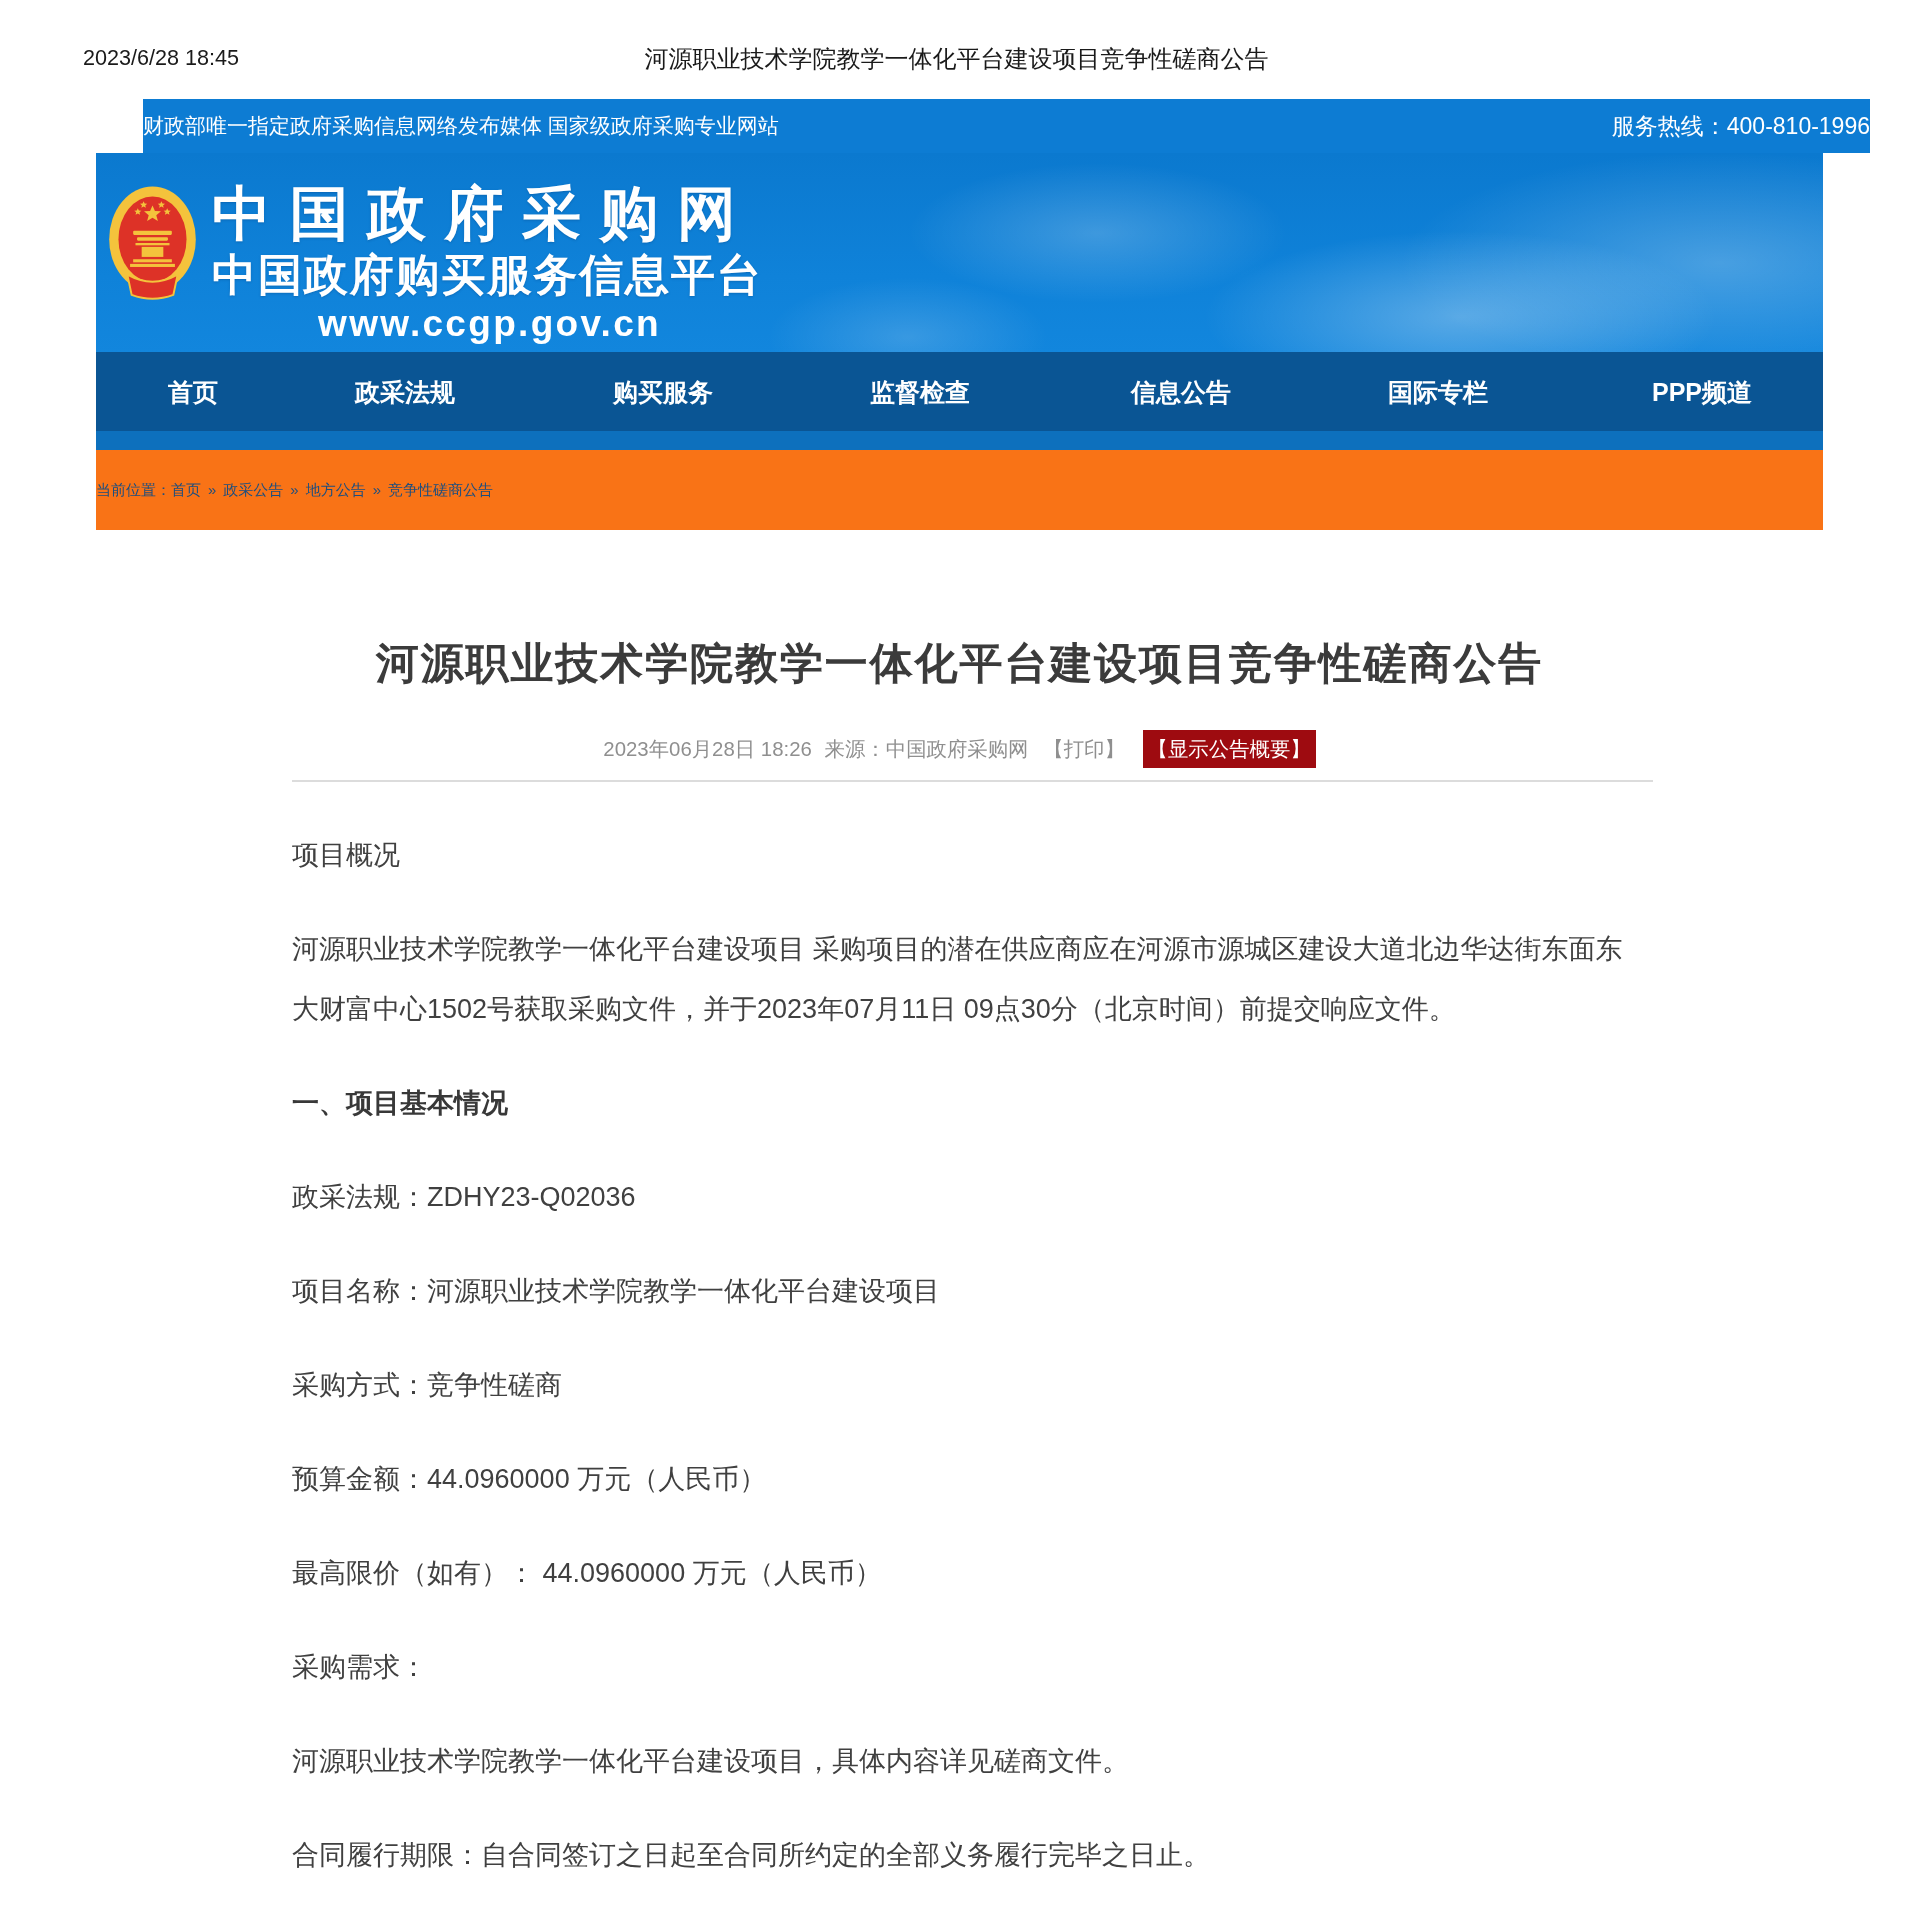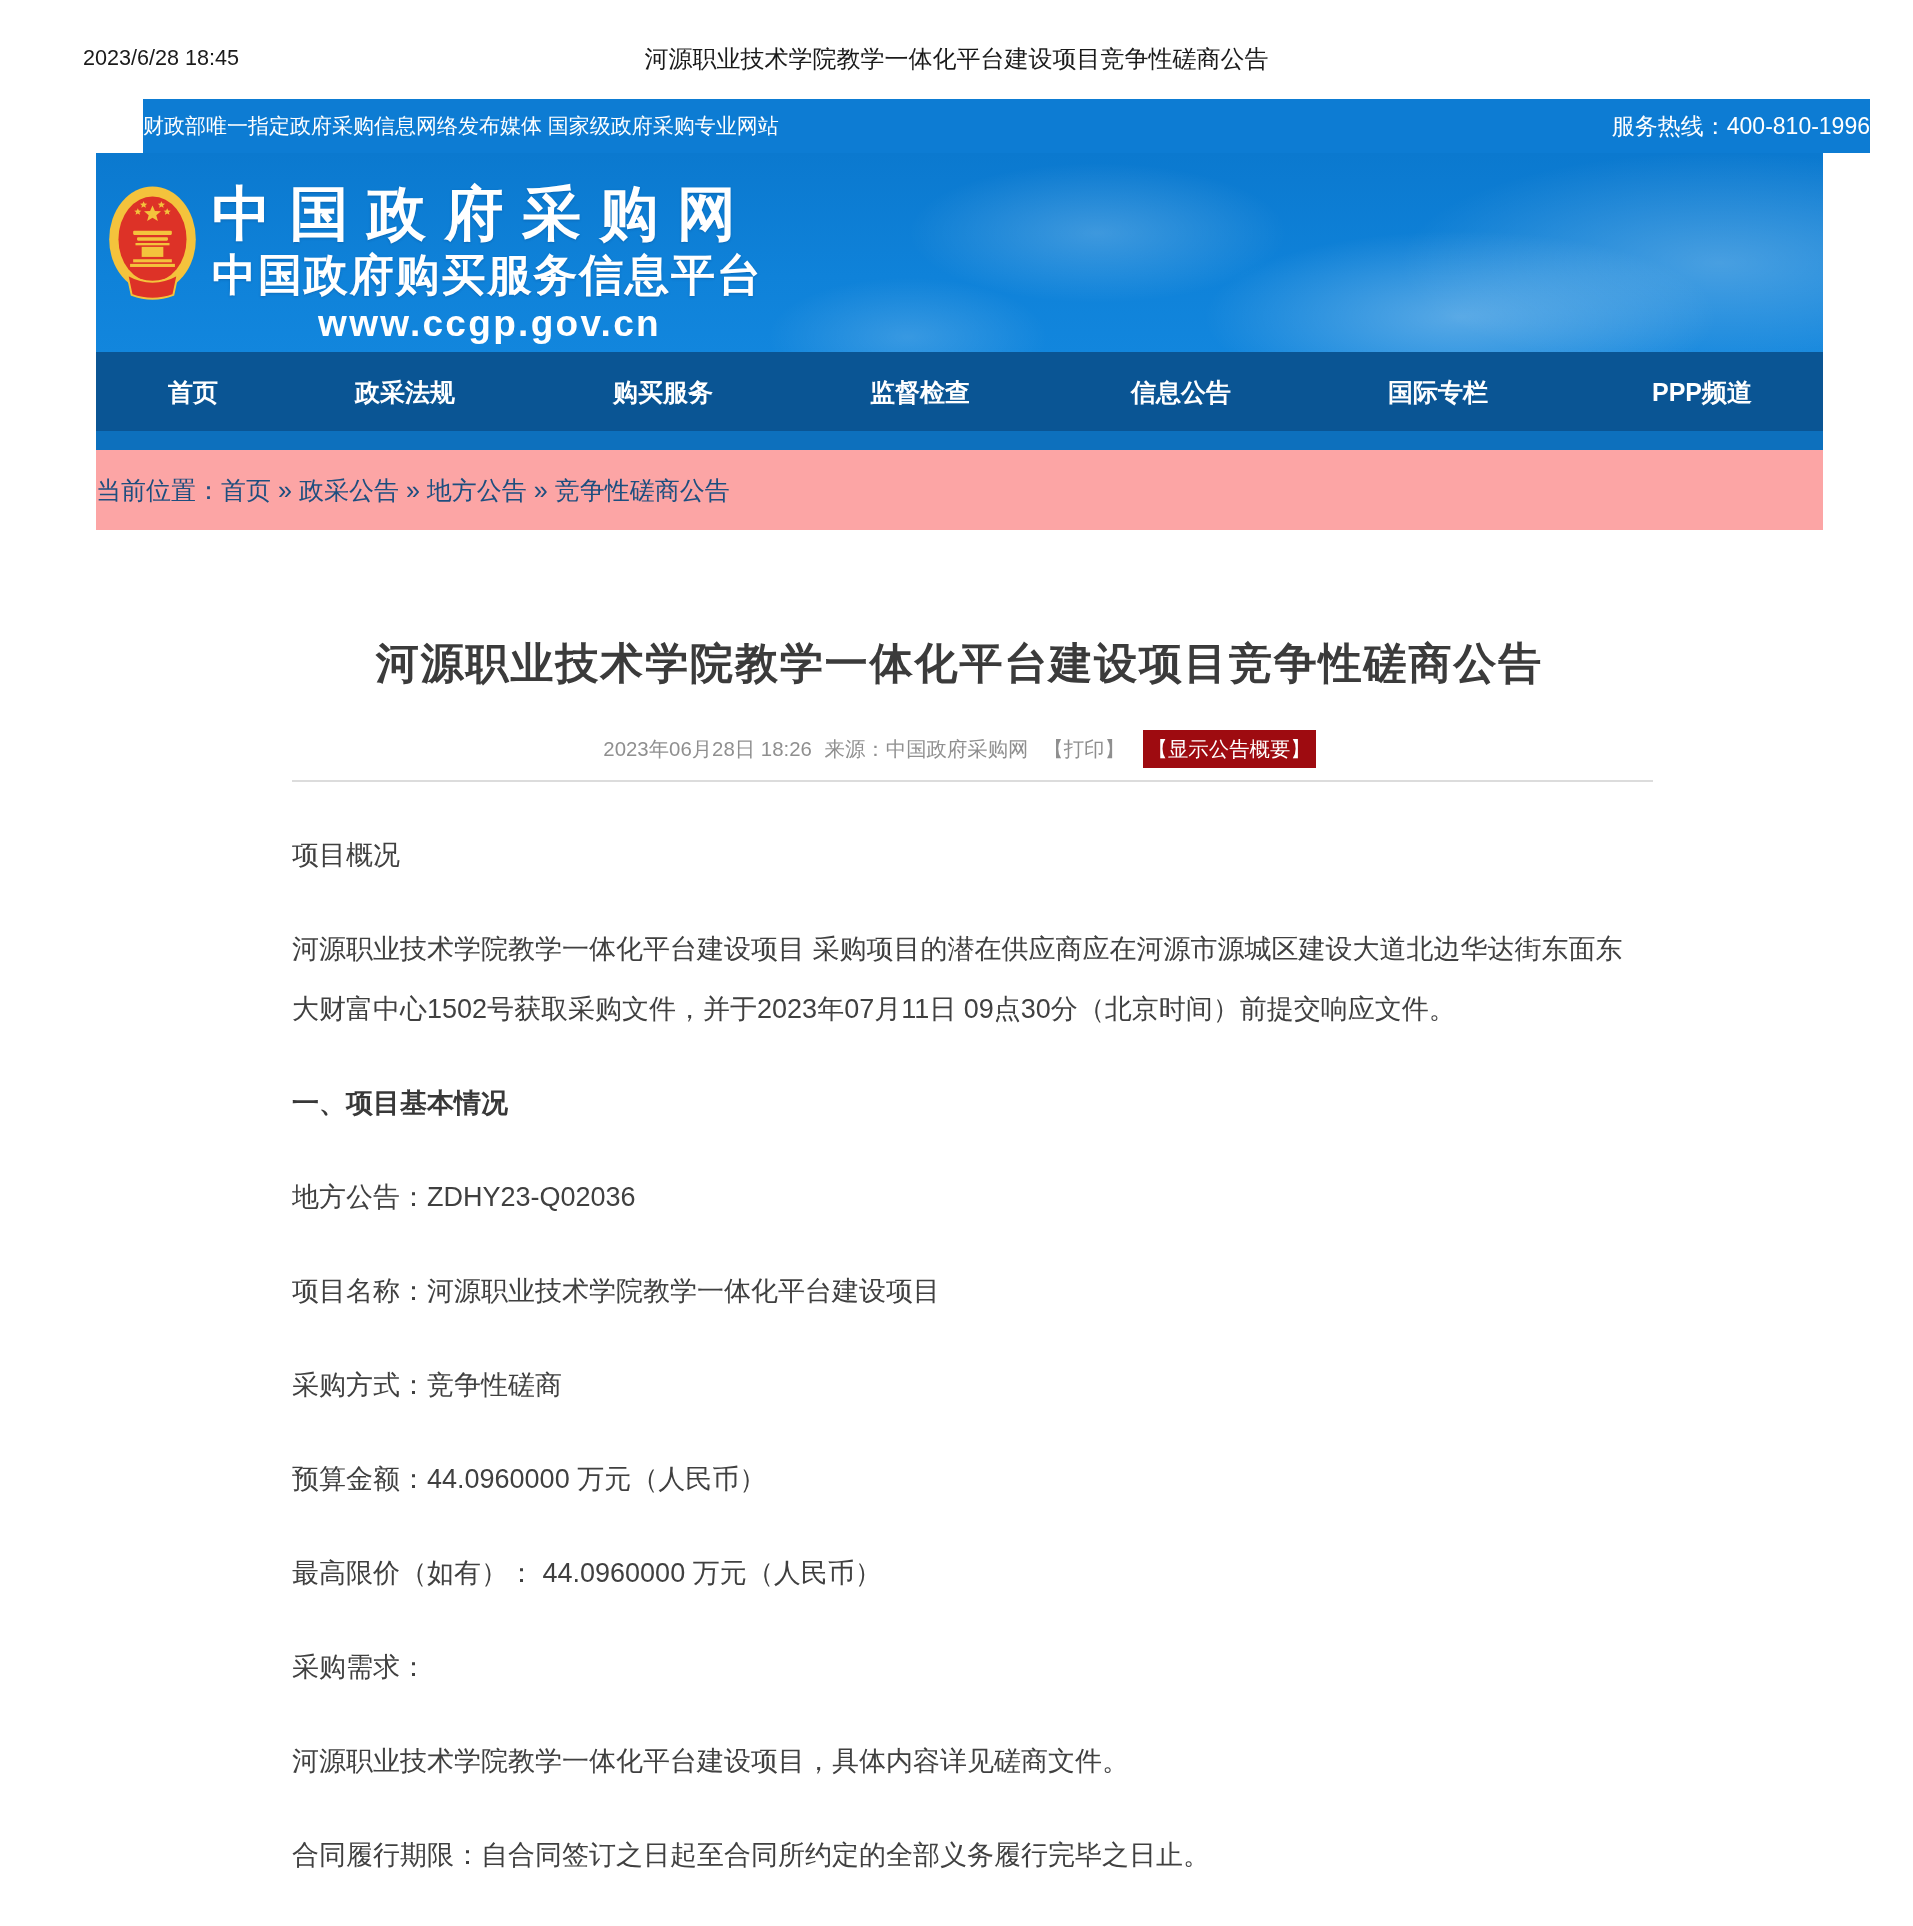--- a/index.html
+++ b/index.html
@@ -48,22 +48,22 @@
   }
   .nav-item:nth-child(1){left:97px;}
   .nav-item:nth-child(2){left:309px;}
   .nav-item:nth-child(3){left:567px;}
   .nav-item:nth-child(4){left:824px;}
   .nav-item:nth-child(5){left:1085px;}
   .nav-item:nth-child(6){left:1342px;}
   .nav-item:nth-child(7){left:1606px;}
   .strip{position:absolute;left:0;top:431px;width:100%;height:18.5px;background:#0d70bd;}
   .breadcrumb{
-    position:absolute;left:0;top:450px;width:100%;height:80px;background:#fca5a5;
-    font-size:25px;color:#1d4e7f;line-height:80px;white-space:nowrap;
+    position:absolute;left:0;top:450px;width:100%;height:80px;background:#f97316;
+    font-size:15px;color:#1d4e7f;line-height:80px;white-space:nowrap;
   }
   .bc-label{color:#1d4e7f;}
   .bc-item{color:#1d4e7f;cursor:pointer;}
   .bc-sep{color:#1d4e7f;margin:0 7px;}
 
   
   .article-title{
     position:absolute;left:96px;top:635px;width:1727px;margin:0;text-align:center;
     font-size:43px;font-weight:bold;color:#3b3b3b;letter-spacing:1.9px;white-space:nowrap;
   }
@@ -147,21 +147,21 @@
     <span class="meta-print">【打印】</span>
     <span class="meta-badge">【显示公告概要】</span>
   </div>
 
   <div class="divider"></div>
 
   <div class="content" id="content">
       <div class="para body">项目概况</div>
       <div class="para body">河源职业技术学院教学一体化平台建设项目 采购项目的潜在供应商应在河源市源城区建设大道北边华达街东面东大财富中心1502号获取采购文件，并于2023年07月11日 09点30分（北京时间）前提交响应文件。</div>
       <div class="para heading">一、项目基本情况</div>
-      <div class="para body">地方公告：ZDHY23-Q02036</div>
+      <div class="para body">政采法规：ZDHY23-Q02036</div>
       <div class="para body">项目名称：河源职业技术学院教学一体化平台建设项目</div>
       <div class="para body">采购方式：竞争性磋商</div>
       <div class="para body">预算金额：44.0960000 万元（人民币）</div>
       <div class="para body">最高限价（如有）： 44.0960000 万元（人民币）</div>
       <div class="para body">采购需求：</div>
       <div class="para body">河源职业技术学院教学一体化平台建设项目，具体内容详见磋商文件。</div>
       <div class="para body">合同履行期限：自合同签订之日起至合同所约定的全部义务履行完毕之日止。</div>
       <div class="para body">本项目( 不接受  )联合体投标。</div>
     </div>
 

